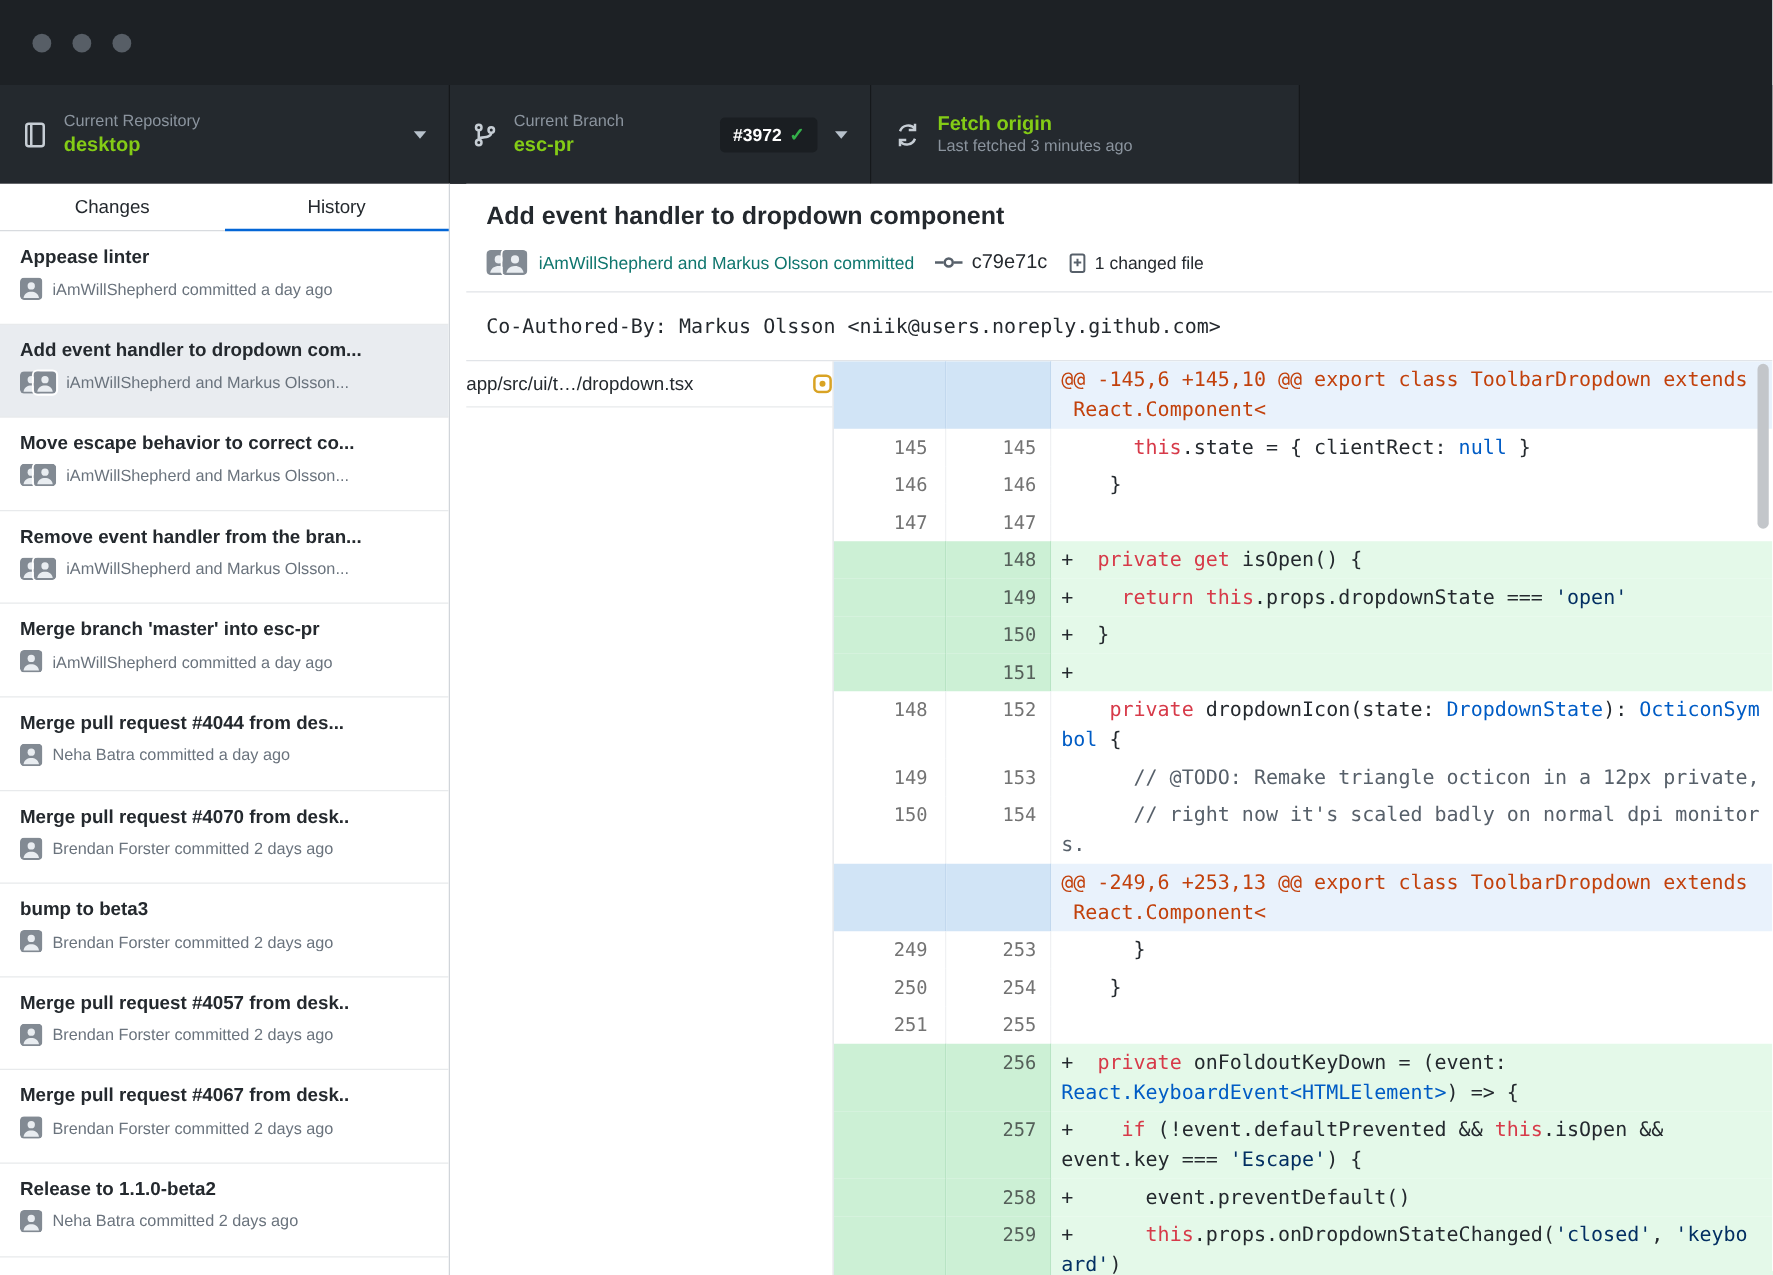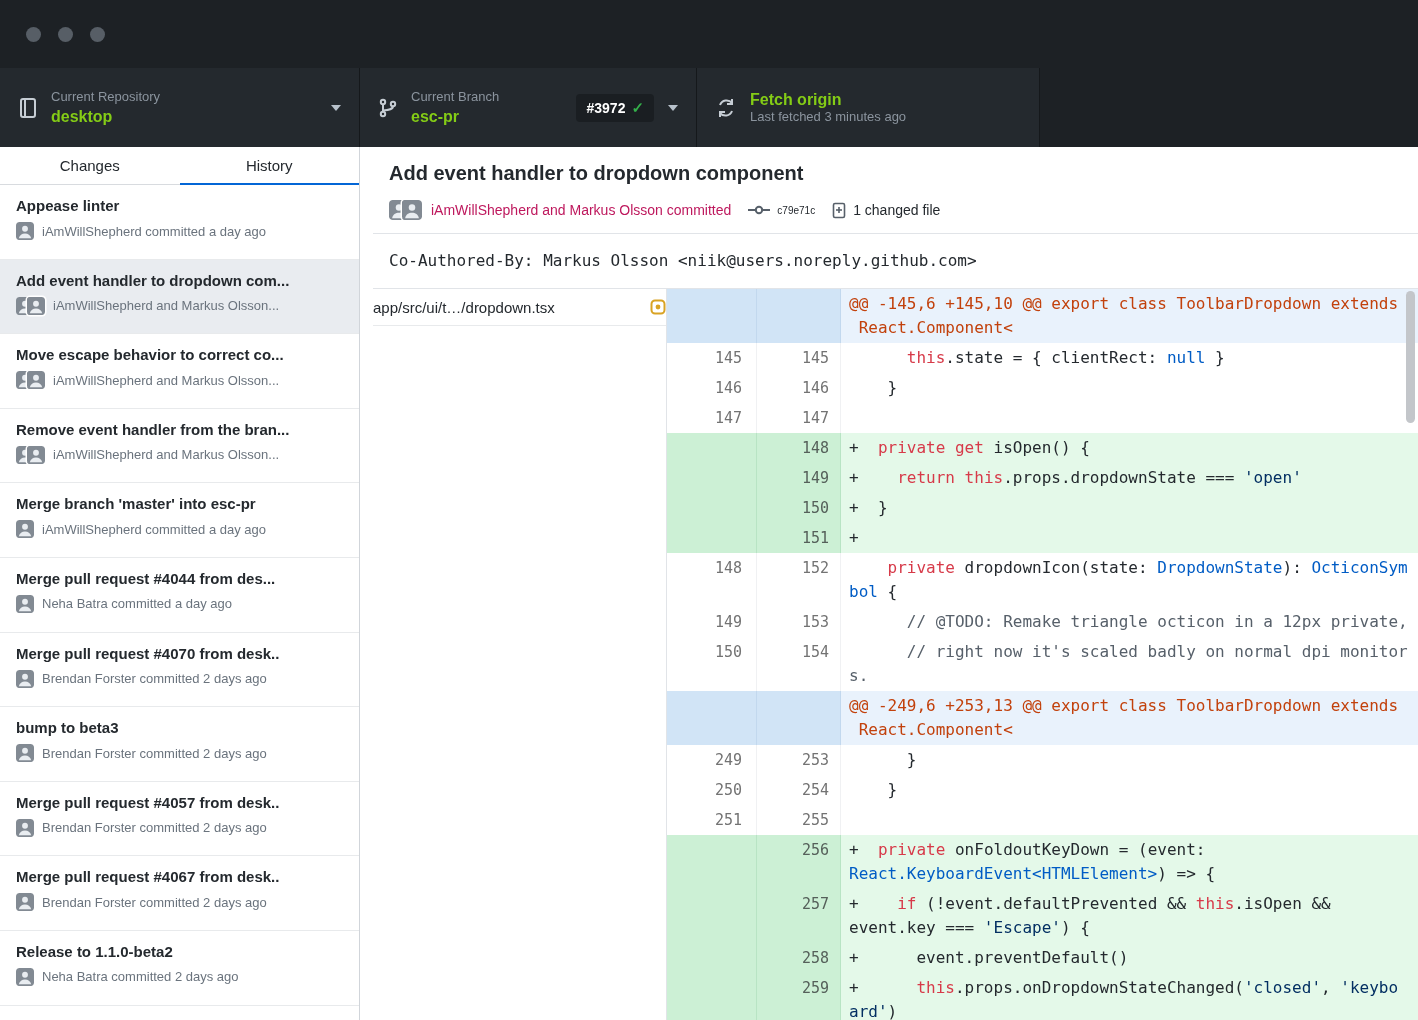--- a/index.html
+++ b/index.html
@@ -49,23 +49,23 @@
   .commit-meta { display: flex; align-items: center; margin-top: 8px; }
   .commit-meta-text { font-size: 13px; color: #6a737d; white-space: nowrap; overflow: hidden; margin-left: 8px; }
   .avatar-stack { display: flex; flex: none; }
   .avatar { display: inline-flex; border-radius: 3px; overflow: hidden; flex: none; }
   .avatar-stack .avatar:not(:first-child) { margin-left: -7px; box-shadow: 0 0 0 1.5px #fff; }
 
   
   .summary-head { padding: 14px 16px 8px; border-bottom: 1px solid #e1e4e8; flex: none; }
   .ctitle { font-size: 20px; font-weight: 700; color: #24292e; line-height: 24px; }
   .meta-row { display: flex; align-items: center; margin-top: 10px; height: 30px; }
-  .committers { font-size: 14px; color: #be185d; margin-left: 9px; }
+  .committers { font-size: 14px; color: #0f766e; margin-left: 9px; }
   .meta-ic { margin-left: 16px; display: flex; align-items: center; }
-  .sha { font-size: 10px; color: #24292e; margin-left: 6px; }
+  .sha { font-size: 16px; color: #24292e; margin-left: 6px; }
   .changed { font-size: 14px; color: #24292e; margin-left: 6px; }
   .description { padding: 15px 16px; border-bottom: 1px solid #e1e4e8; flex: none;
     font-family: "DejaVu Sans Mono", monospace; font-size: 16px; line-height: 24px; color: #24292e; white-space: pre; overflow: hidden; }
 
   
   .lower { flex: 1; display: flex; min-height: 0; }
   .file-panel { width: 294px; flex: none; border-right: 1px solid #e1e4e8; }
   .file-item { height: 37px; display: flex; align-items: center; padding: 0 0; border-bottom: 1px solid #e8eaec; cursor: pointer; }
   .file-path { font-size: 15px; color: #24292e; white-space: nowrap; overflow: hidden; }
   .file-status { margin-left: auto; display: flex; align-items: center; }

